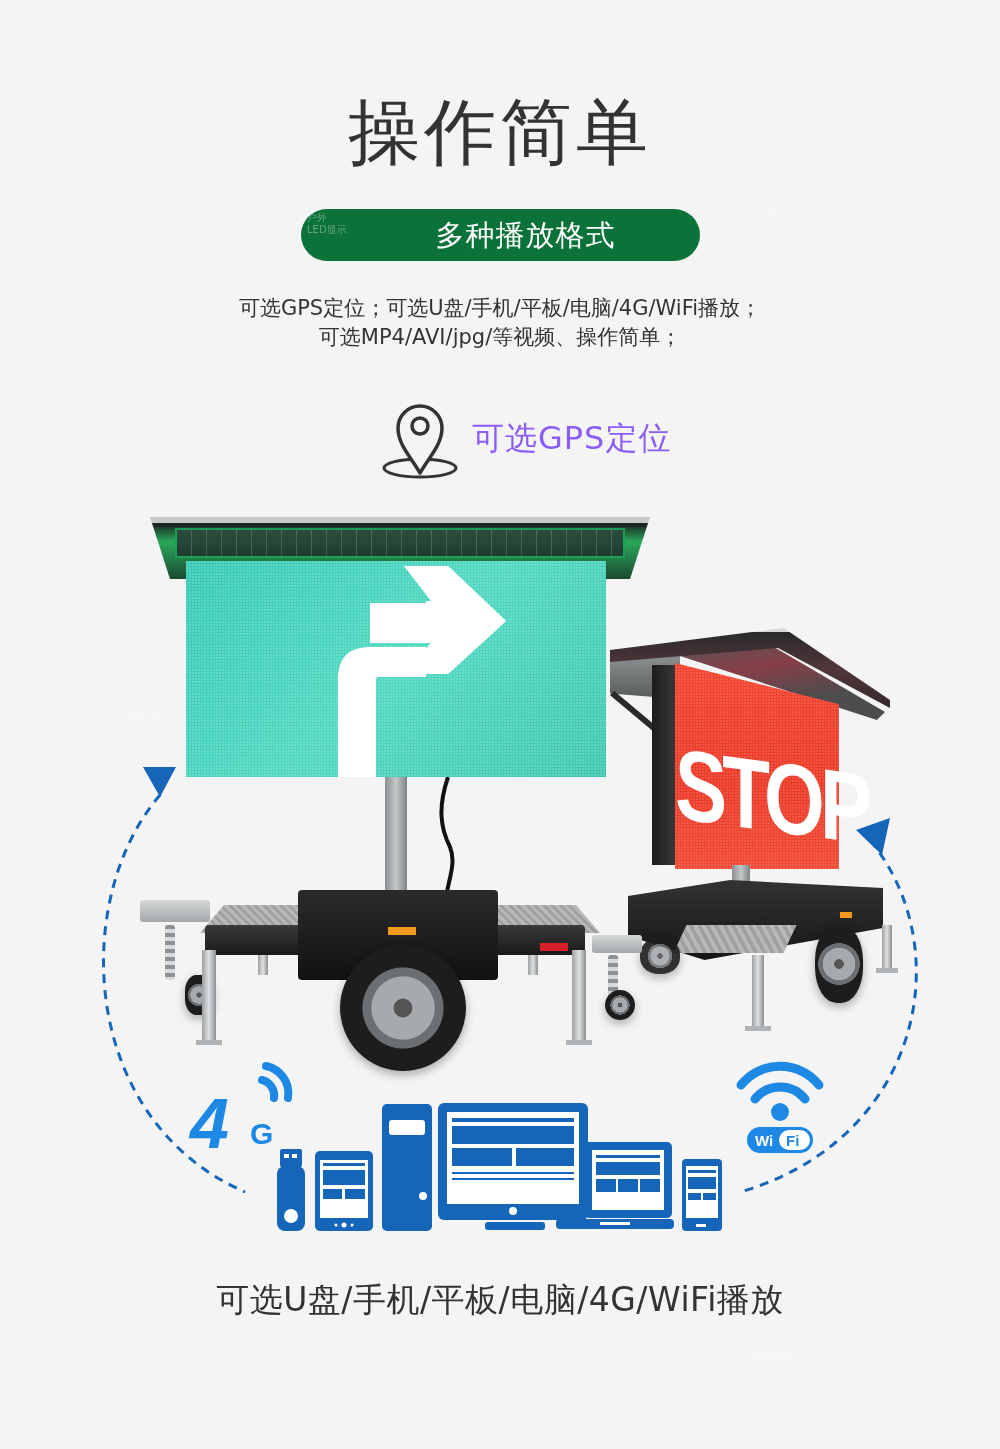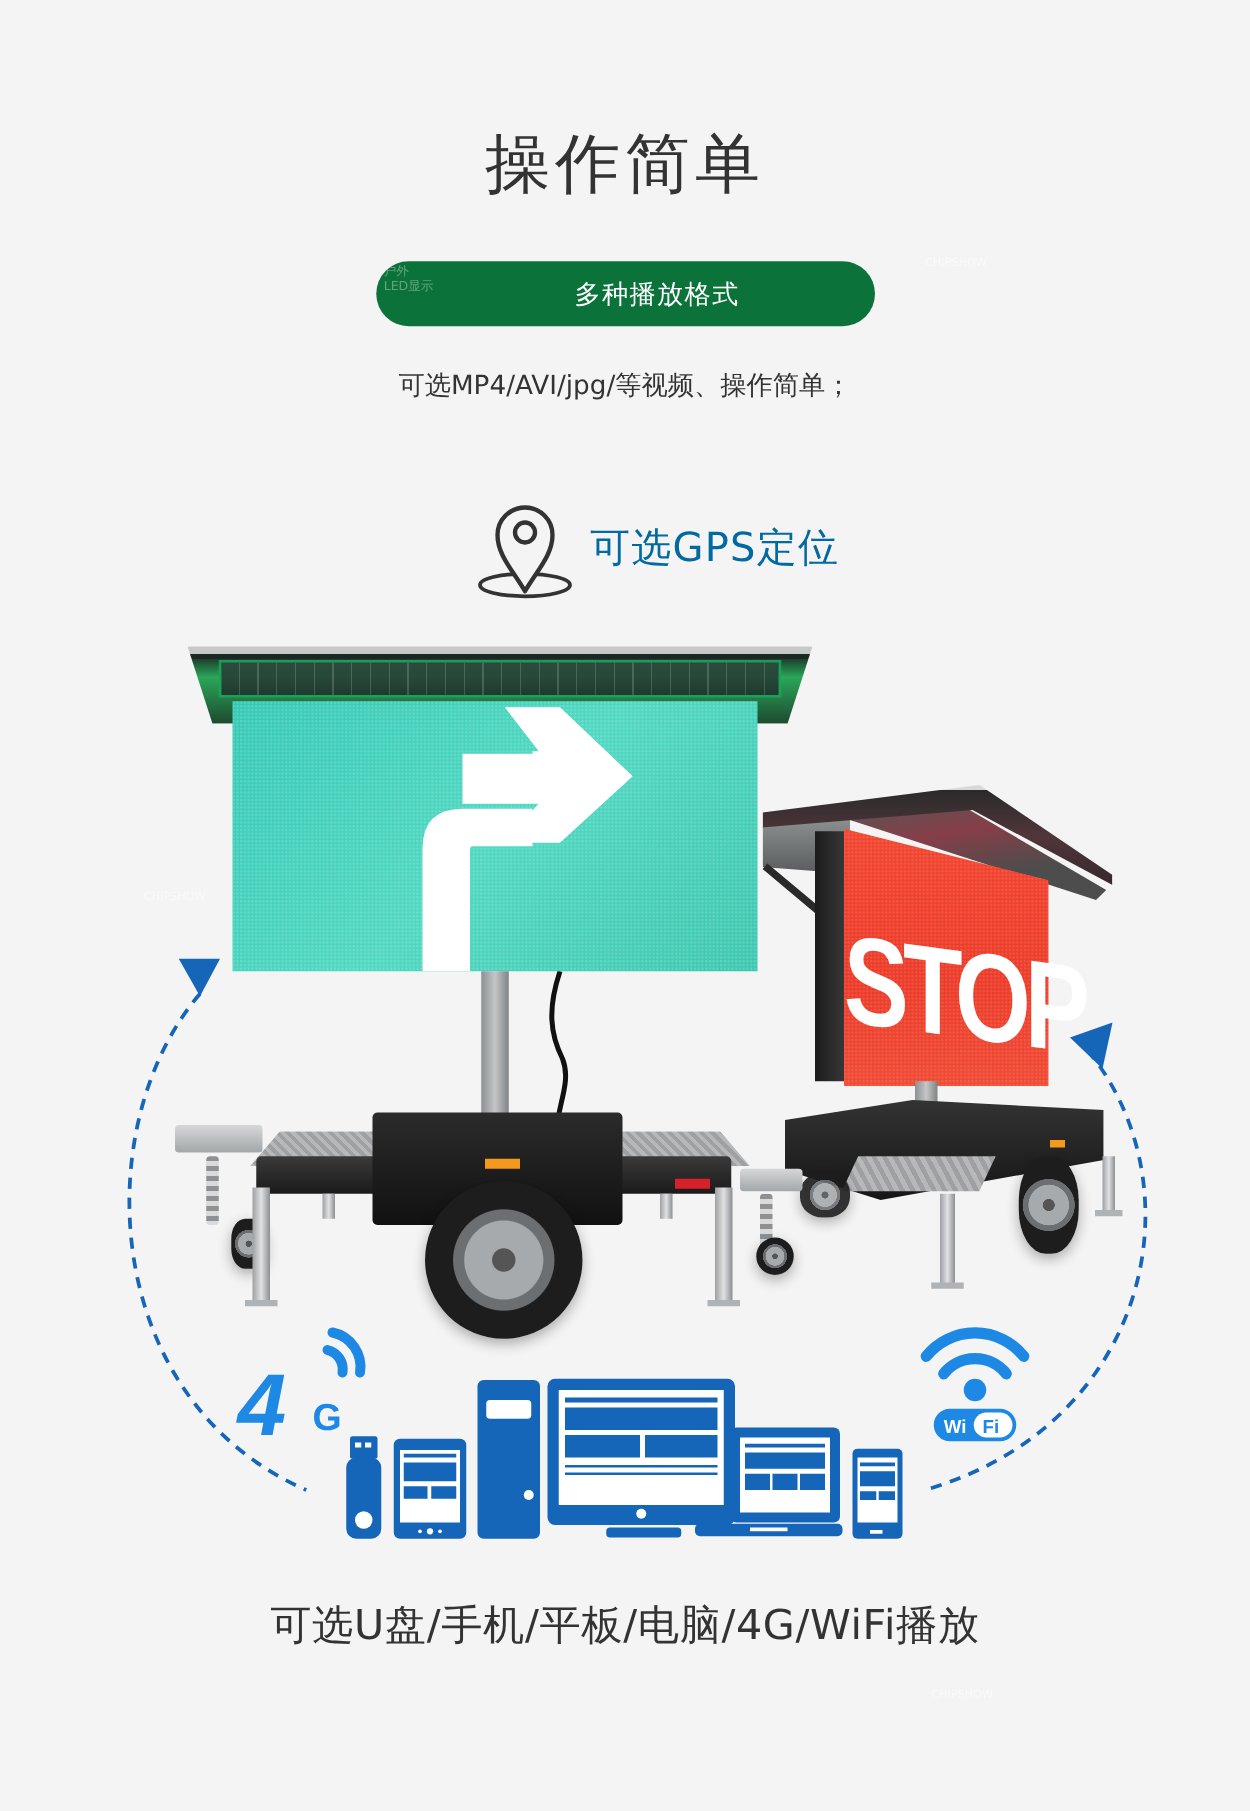--- a/index.html
+++ b/index.html
@@ -7,50 +7,50 @@
     body {
       background: #f4f4f4;
       font-family: "DejaVu Sans", "Liberation Sans", sans-serif;
       position: relative;
       color: #333;
     }
 
     
     .main-title {
       position: absolute; left: 0; top: 82px; width: 1000px;
-      text-align: center; font-size: 52px; font-weight: 300;
+      text-align: center; font-size: 72px; font-weight: 300;
       color: #333333; letter-spacing: 4px; line-height: 100px;
     }
 
     
     .pill {
       position: absolute; left: 301px; top: 209px; width: 399px; height: 52px;
       background: #0b7339; border-radius: 26px;
     }
     .pill-text {
       position: absolute; left: 90px; right: 0; top: 0; height: 52px;
-      line-height: 52px; text-align: center; color: #ffffff; font-size: 21px;
+      line-height: 52px; text-align: center; color: #ffffff; font-size: 29px;
       letter-spacing: 1px; padding-right: 40px;
     }
     .pill-wm {
       position: absolute; left: 6px; top: 3px; font-size: 10px; color: rgba(255,255,255,0.35);
       line-height: 12px;
     }
 
     
     .desc {
       position: absolute; left: 0; top: 294px; width: 1000px;
       text-align: center; font-size: 21px; color: #333; line-height: 29px;
     }
 
     
     .gps-row { position: absolute; left: 380px; top: 398px; height: 82px; width: 320px; }
     .gps-icon { position: absolute; left: 0; top: 0; width: 80px; height: 82px; }
     .gps-label {
-      position: absolute; left: 92px; top: 18px; font-size: 32px; color: #0369a1;
+      position: absolute; left: 92px; top: 18px; font-size: 32px; color: #8b5cf6;
       line-height: 44px; letter-spacing: 1px;
     }
 
     
     .solar-roof-left {
       position: absolute; left: 150px; top: 517px; width: 500px; height: 62px;
       background: linear-gradient(180deg, #c7c9c9 0, #c7c9c9 6px, #1c2624 6px, #1c2624 10px, #1d3f2b 10px, #2aa65a 40%, #1d4a30 100%);
       clip-path: polygon(0 0, 100% 0, 96% 100%, 4% 100%);
     }
     .solar-grid-left {
@@ -193,20 +193,21 @@
 
 <div class="pill">
   <div class="pill-wm">
     <span>户外</span><br>
     <span>LED显示</span>
   </div>
   <div class="pill-text">多种播放格式</div>
 </div>
 
 <div class="desc">
+  <div>可选GPS定位；可选U盘/手机/平板/电脑/4G/WiFi播放；</div>
   <div>可选MP4/AVI/jpg/等视频、操作简单；</div>
 </div>
 
 <div class="gps-row">
   <svg class="gps-icon" viewBox="0 0 80 82">
     <ellipse cx="40" cy="70" rx="36" ry="9" fill="none" stroke="#333" stroke-width="3"></ellipse>
     <path d="M40 75 C 30 58, 18 46, 18 30 A 22 22 0 0 1 62 30 C 62 46, 50 58, 40 75 Z" fill="#f4f4f4" stroke="#333" stroke-width="3.5" stroke-linejoin="round"></path>
     <circle cx="40" cy="28" r="8" fill="none" stroke="#333" stroke-width="3.5"></circle>
   </svg>
   <div class="gps-label">可选GPS定位</div>

